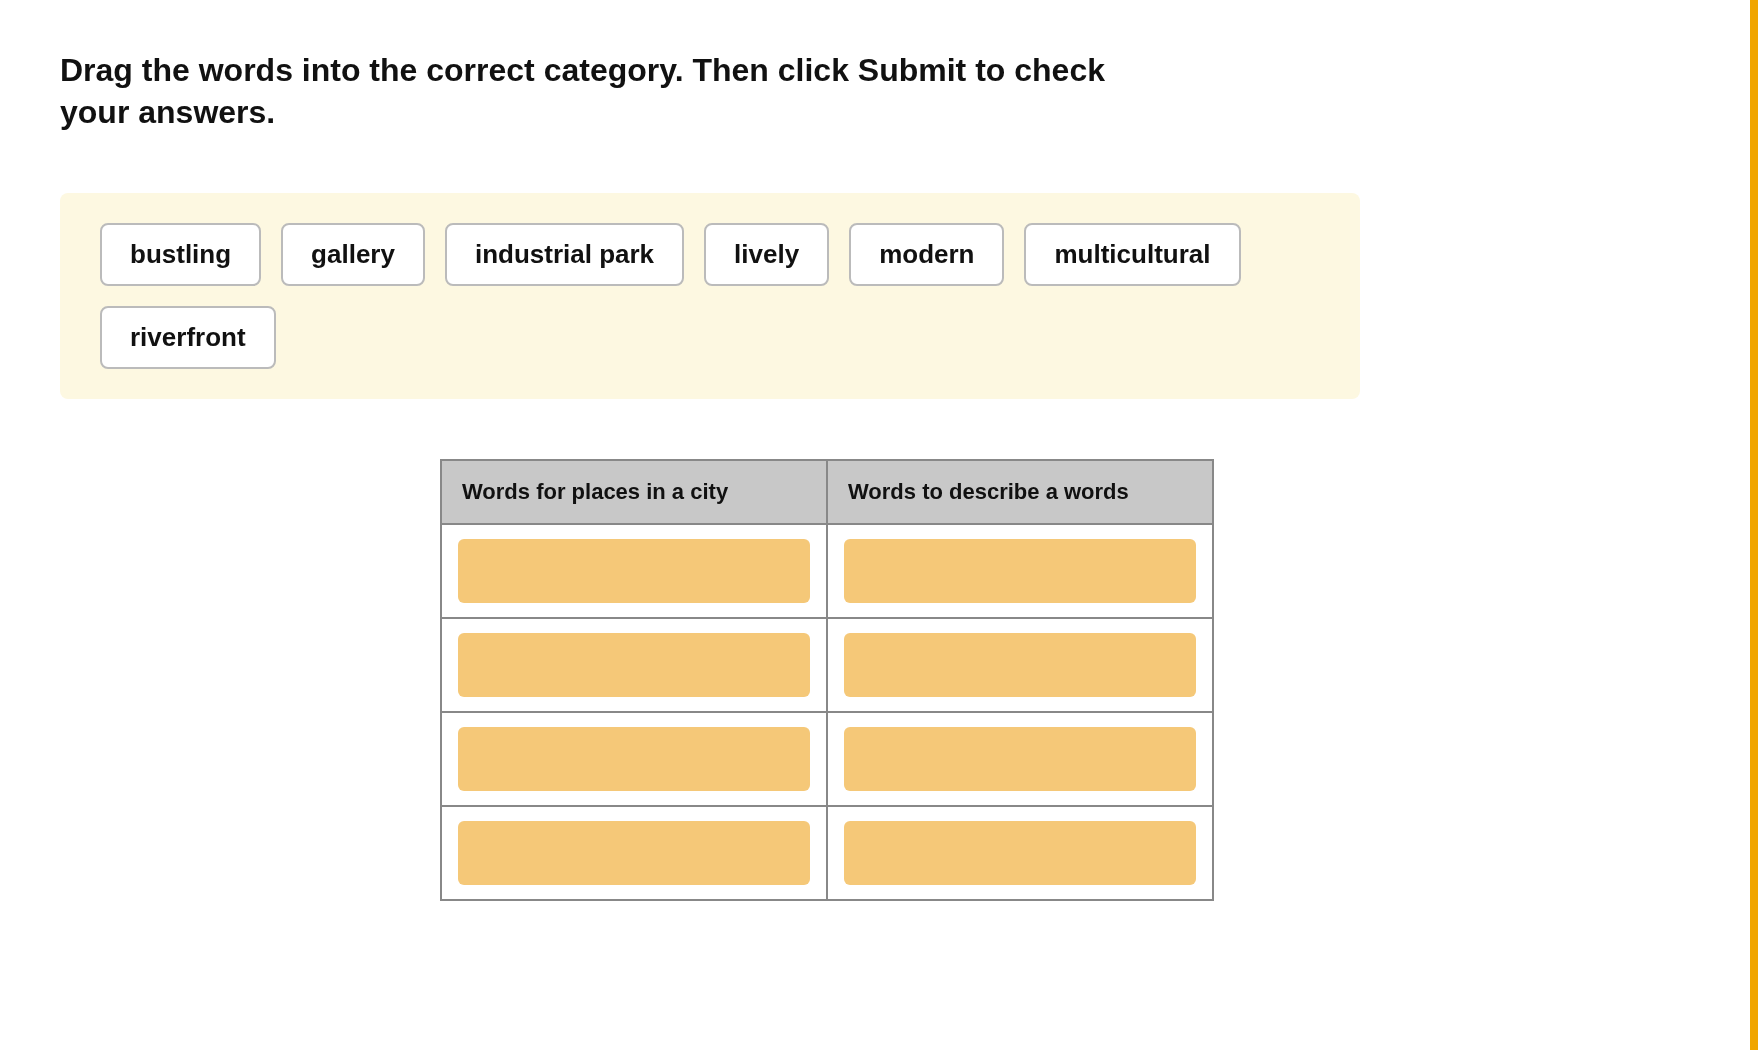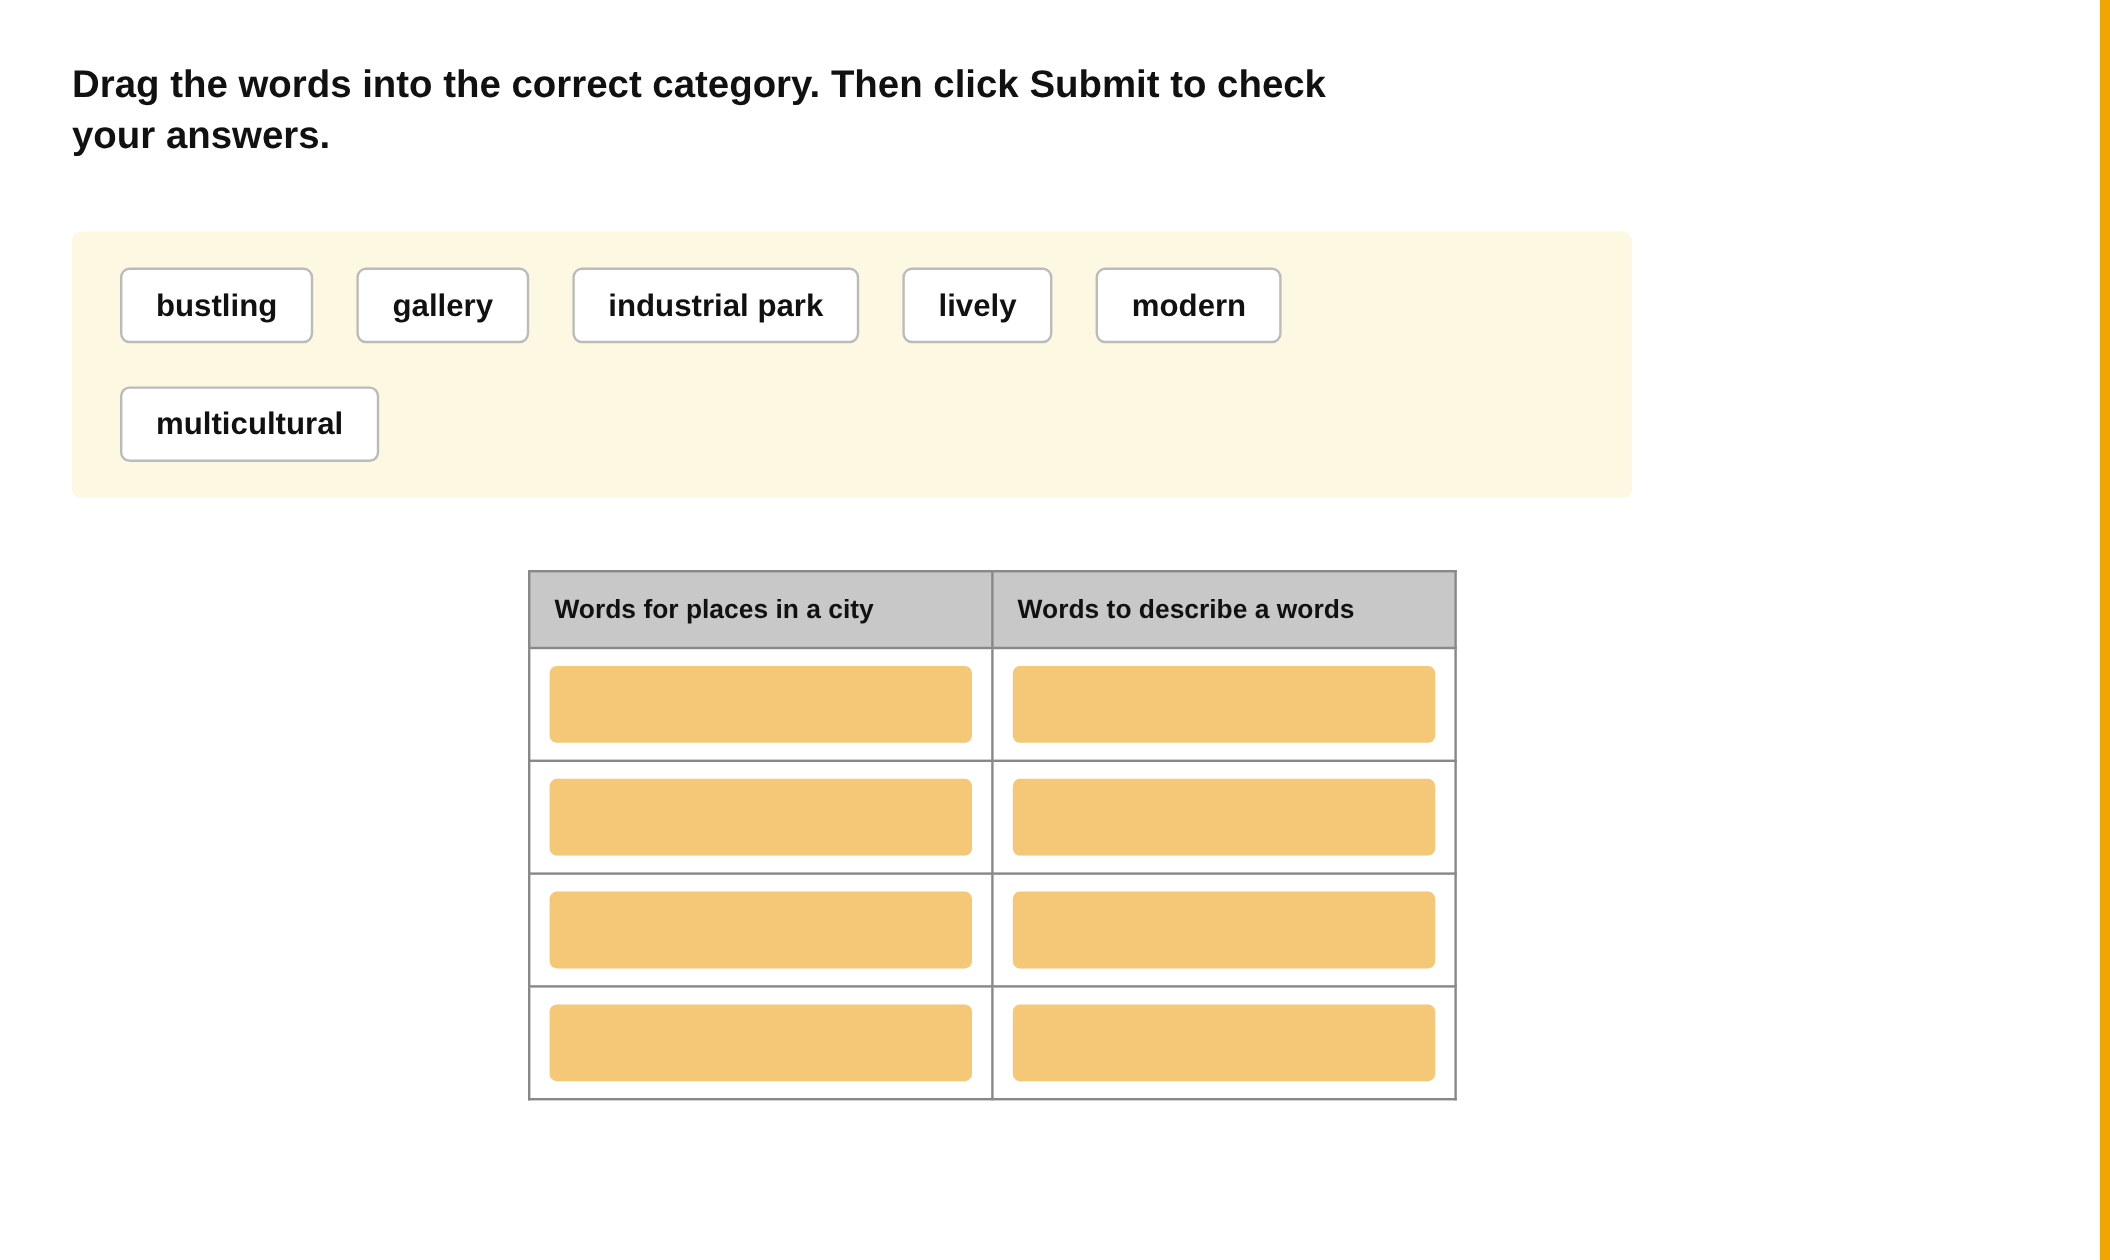--- a/index.html
+++ b/index.html
@@ -41,21 +41,21 @@
       max-width: 1100px;
     }
 
     
     .word-bank {
       background: #fdf8e1;
       border-radius: 8px;
       padding: 30px 40px;
       display: flex;
       flex-wrap: wrap;
-      gap: 36px;
+      gap: 20px;
       margin-bottom: 60px;
       max-width: 1300px;
     }
 
     .word-chip {
       background: #ffffff;
       border: 2px solid #bbbbbb;
       border-radius: 8px;
       padding: 14px 28px;
       font-size: 26px;
@@ -117,20 +117,21 @@
   <p class="instruction">Drag the words into the correct category. Then click Submit to check your answers.</p>
 
   <div class="word-bank">
 
   <div class="word-chip" draggable="true">bustling</div>
       <div class="word-chip" draggable="true">gallery</div>
       <div class="word-chip" draggable="true">industrial park</div>
       <div class="word-chip" draggable="true">lively</div>
       <div class="word-chip" draggable="true">modern</div>
       <div class="word-chip" draggable="true">multicultural</div>
+      <div class="word-chip" draggable="true">riverfront</div>
     </div>
 
   <div class="table-wrapper">
     <table class="category-table">
       <thead>
         <tr>
           <th>Words for places in a city</th>
           <th>Words to describe a words</th>
         </tr>
       </thead>

